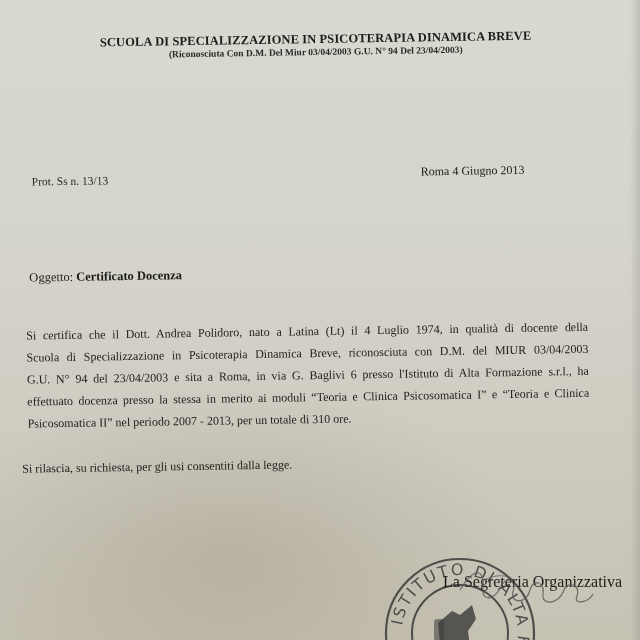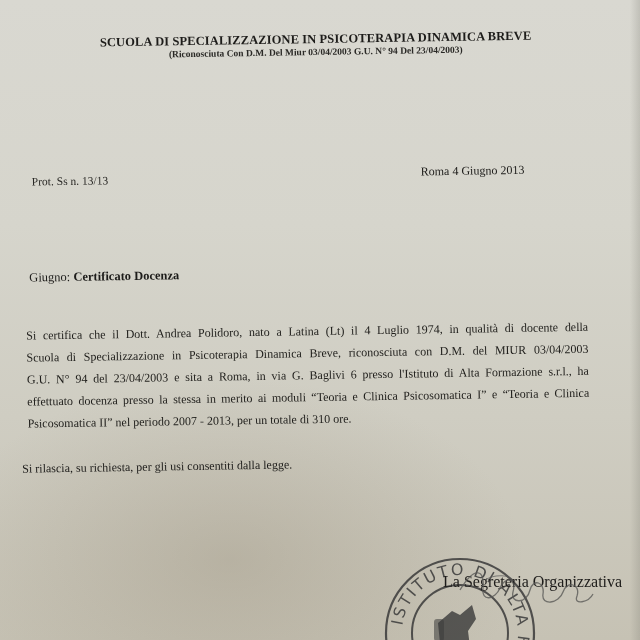--- a/index.html
+++ b/index.html
@@ -125,21 +125,21 @@
 
 <div class="rot">
 
   <div class="header-title">SCUOLA DI SPECIALIZZAZIONE IN PSICOTERAPIA DINAMICA BREVE</div>
   <div class="header-sub">(Riconosciuta Con D.M. Del Miur 03/04/2003 G.U. N° 94 Del 23/04/2003)</div>
 
   <div class="prot">Prot. Ss  n. 13/13</div>
   <div class="date">Roma 4 Giugno 2013</div>
 
   <div class="subject">
-    <span class="label">Giugno: </span><span class="value">Certificato Docenza</span>
+    <span class="label">Oggetto: </span><span class="value">Certificato Docenza</span>
   </div>
 
   <div class="body-line" style="top:324px;">Si certifica che il Dott. Andrea Polidoro, nato a Latina (Lt) il 4 Luglio 1974, in qualità di docente della</div>
   <div class="body-line" style="top:346px;">Scuola di Specializzazione in Psicoterapia Dinamica Breve, riconosciuta con D.M. del MIUR 03/04/2003</div>
   <div class="body-line" style="top:368px;">G.U. N° 94 del 23/04/2003 e sita a Roma, in via G. Baglivi 6  presso l'Istituto di Alta Formazione s.r.l., ha</div>
   <div class="body-line" style="top:390px;">effettuato docenza presso la stessa in merito ai moduli “Teoria e Clinica Psicosomatica I” e “Teoria e Clinica</div>
   <div class="body-line last" style="top:412px;">Psicosomatica II” nel periodo 2007 - 2013, per un totale di 310 ore.</div>
 
   <div class="closing">Si rilascia, su richiesta, per gli usi consentiti dalla legge.</div>
 </div>

